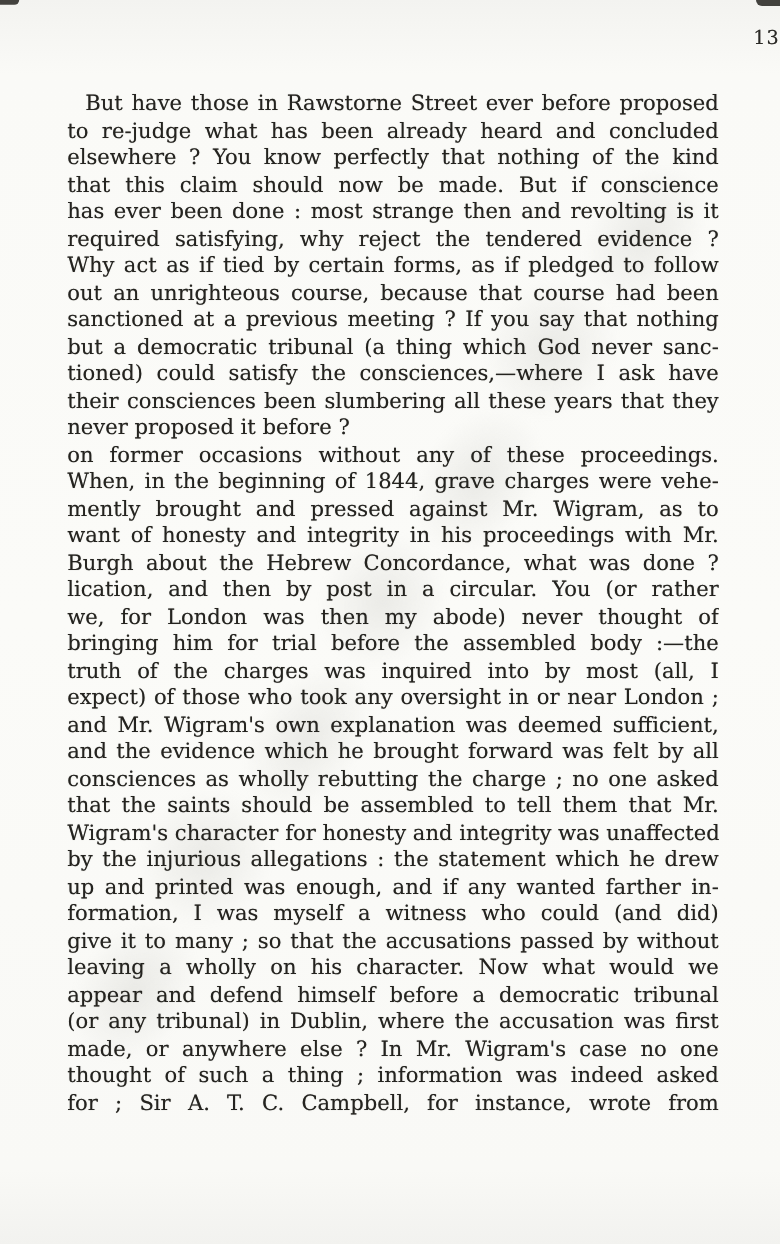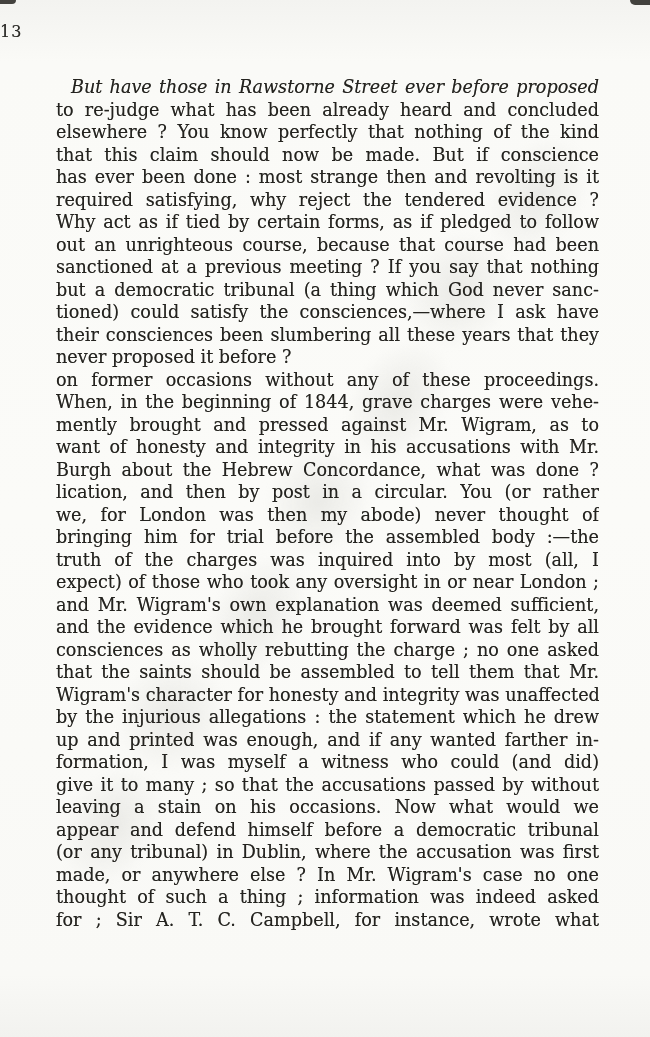--- a/index.html
+++ b/index.html
@@ -44,21 +44,21 @@
   
   .artifact { position: absolute; background: #23221f; }
   .artifact.tl { top: 0; left: 0; width: 16px; height: 4px; border-radius: 0 0 5px 0; opacity: .85; }
   .artifact.tr { top: 0; right: 0; width: 20px; height: 5px; border-radius: 0 0 0 5px; opacity: .85; }
 
   .pageno {
     position: absolute;
     top: 22px;
     left: 0;
     right: 0;
-    text-align: left;
+    text-align: right;
     font-size: 16px;
     letter-spacing: 1px;
     color: #2b2a26;
     text-shadow: 0 0 0.5px rgba(43,42,38,0.55);
   }
   .body-text {
     position: absolute;
     top: 76px;
     left: 56px;
     width: 543px;
@@ -68,21 +68,21 @@
     text-shadow: 0 0 0.6px rgba(36,35,31,0.5);
   }
   .paragraph { margin: 0; }
   .line {
     white-space: nowrap;
     overflow: hidden;
     text-align: justify;
     text-align-last: justify;
     height: 22.5px;
   }
-  .line.indent { text-indent: 15px; font-style: italic; }
+  .line.indent { text-indent: 15px; }
   .line.endpara { text-align-last: left; }
 </style>
 </head>
 <body>
 
 <div class="page">
   <div class="watermark">
     <i class="wm-blob b1"></i>
       <i class="wm-blob b2"></i>
       <i class="wm-blob b3"></i>
@@ -107,37 +107,37 @@
         <div class="line">sanctioned at a previous meeting ? If you say that nothing</div>
         <div class="line">but a democratic tribunal (a thing which God never sanc-</div>
         <div class="line">tioned) could satisfy the consciences,—where I ask have</div>
         <div class="line">their consciences been slumbering all these years that they</div>
         <div class="line endpara">never proposed it before ?</div>
       </div>
       <div class="paragraph">
         <div class="line">on former occasions without any of these proceedings.</div>
         <div class="line">When, in the beginning of 1844, grave charges were vehe-</div>
         <div class="line">mently brought and pressed against Mr. Wigram, as to</div>
-        <div class="line">want of honesty and integrity in his accusations with Mr.</div>
+        <div class="line">want of honesty and integrity in his proceedings with Mr.</div>
         <div class="line">Burgh about the Hebrew Concordance, what was done ?</div>
         <div class="line">lication, and then by post in a circular. You (or rather</div>
         <div class="line">we, for London was then my abode) never thought of</div>
         <div class="line">bringing him for trial before the assembled body :—the</div>
         <div class="line">truth of the charges was inquired into by most (all, I</div>
         <div class="line">expect) of those who took any oversight in or near London ;</div>
         <div class="line">and Mr. Wigram's own explanation was deemed sufficient,</div>
         <div class="line">and the evidence which he brought forward was felt by all</div>
         <div class="line">consciences as wholly rebutting the charge ; no one asked</div>
         <div class="line">that the saints should be assembled to tell them that Mr.</div>
         <div class="line">Wigram's character for honesty and integrity was unaffected</div>
         <div class="line">by the injurious allegations : the statement which he drew</div>
         <div class="line">up and printed was enough, and if any wanted farther in-</div>
         <div class="line">formation, I was myself a witness who could (and did)</div>
         <div class="line">give it to many ; so that the accusations passed by without</div>
-        <div class="line">leaving a stain on his occasions. Now what would we</div>
+        <div class="line">leaving a wholly on his character. Now what would we</div>
         <div class="line">appear and defend himself before a democratic tribunal</div>
         <div class="line">(or any tribunal) in Dublin, where the accusation was first</div>
         <div class="line">made, or anywhere else ? In Mr. Wigram's case no one</div>
         <div class="line">thought of such a thing ; information was indeed asked</div>
-        <div class="line">for ; Sir A. T. C. Campbell, for instance, wrote what</div>
+        <div class="line">for ; Sir A. T. C. Campbell, for instance, wrote from</div>
       </div>
     </div>
 </div>
 
 </body></html>

